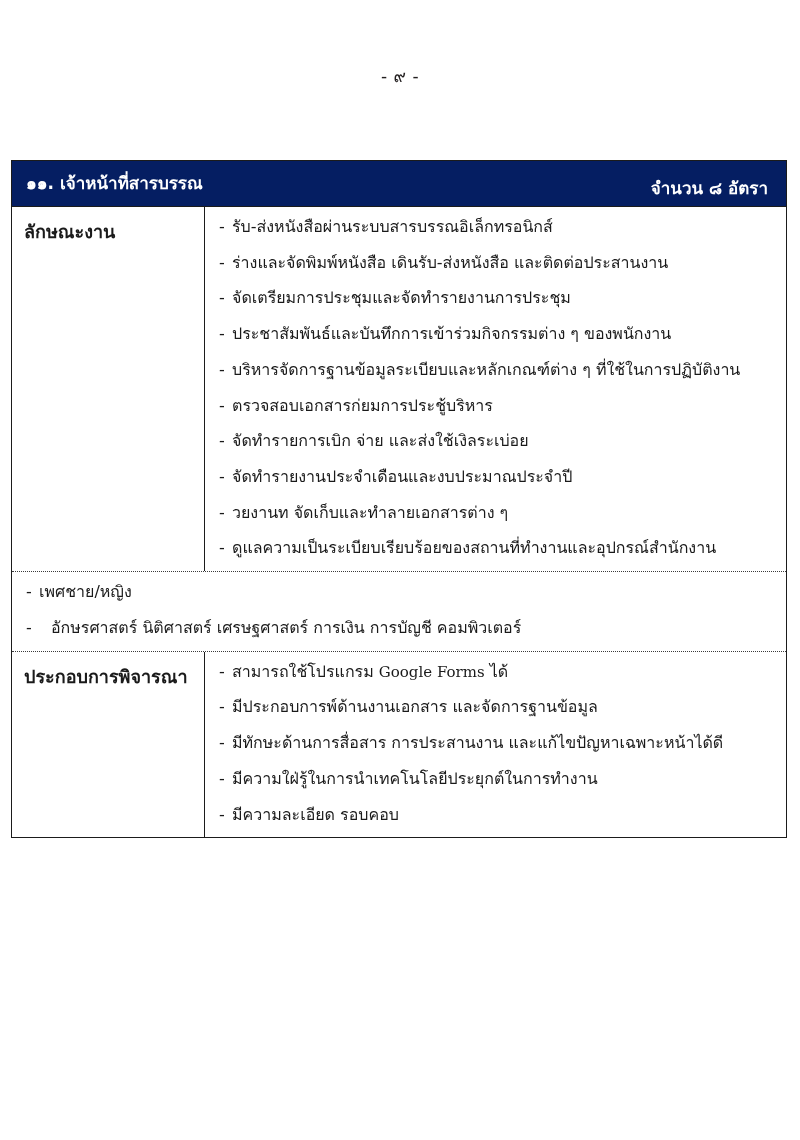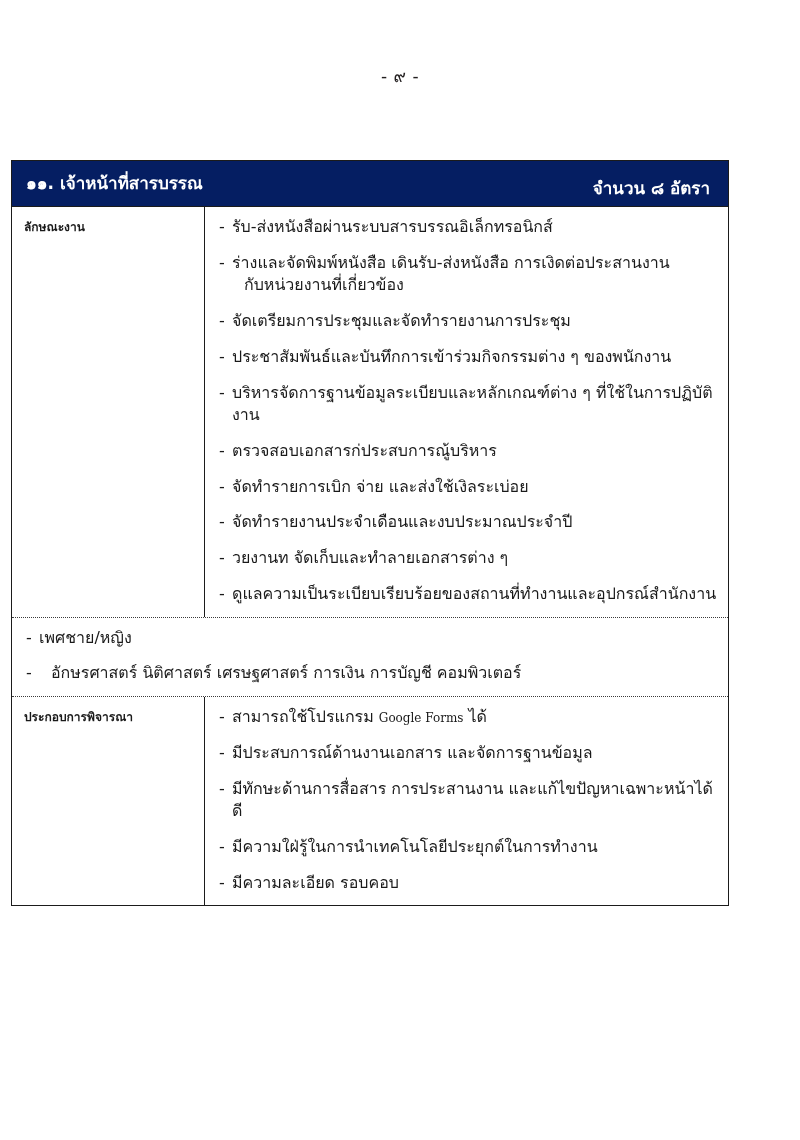--- a/index.html
+++ b/index.html
@@ -34,21 +34,21 @@
     font-size: 17px;
     color: #231f20;
     letter-spacing: 0.5px;
   }
 
   
   .job-table {
     position: absolute;
     top: 160px;
     left: 11px;
-    width: 718px;
+    width: 776px;
     border: 1.6px solid #1b1b1b;
     border-collapse: collapse;
     box-sizing: border-box;
     background: #fff;
   }
 
   
   .table-header {
     background: #051E62;
     color: #ffffff;
@@ -84,21 +84,21 @@
   .row:last-child {
     border-bottom: none;
   }
 
   .cell-label {
     width: 193px;
     min-width: 193px;
     box-sizing: border-box;
     padding: 11px 10px 10px 12px;
     border-right: 1.5px solid #1b1b1b;
-    font-size: 12px;
+    font-size: 18px;
     font-weight: bold;
     color: #1a1a1a;
     line-height: 1.55;
   }
   .cell-label .label-line {
     display: block;
   }
 
   .cell-content {
     flex: 1;
@@ -127,21 +127,21 @@
   .bullet .text .cont {
     display: block;
     padding-left: 12px;
   }
   .bullet .text .cont.noindent {
     padding-left: 0;
   }
 
   .latin {
     font-family: "DejaVu Serif", "Liberation Serif", serif;
-    font-size: 12px;
+    font-size: 15px;
     text-align: center;
   }
 </style>
 </head>
 <body>
 
 <div class="page">
 
   <div class="page-number">- ๙ -</div>
 
@@ -160,22 +160,21 @@
           <div class="cell-content">
             <div class="bullet">
               <span class="dash">-</span>
               <span class="text">
                 <span class="cont noindent">รับ-ส่งหนังสือผ่านระบบสารบรรณอิเล็กทรอนิกส์</span>
               </span>
             </div>
             <div class="bullet">
               <span class="dash">-</span>
               <span class="text">
-                <span class="cont noindent">ร่างและจัดพิมพ์หนังสือ เดินรับ-ส่งหนังสือ การเงิดต่อประสานงาน</span>
-                <span class="cont">กับหน่วยงานที่เกี่ยวข้อง</span>
+                <span class="cont noindent">ร่างและจัดพิมพ์หนังสือ เดินรับ-ส่งหนังสือ และติดต่อประสานงาน</span>
               </span>
             </div>
             <div class="bullet">
               <span class="dash">-</span>
               <span class="text">
                 <span class="cont noindent">จัดเตรียมการประชุมและจัดทำรายงานการประชุม</span>
               </span>
             </div>
             <div class="bullet">
               <span class="dash">-</span>
@@ -185,21 +184,21 @@
             </div>
             <div class="bullet">
               <span class="dash">-</span>
               <span class="text">
                 <span class="cont noindent">บริหารจัดการฐานข้อมูลระเบียบและหลักเกณฑ์ต่าง ๆ ที่ใช้ในการปฏิบัติงาน</span>
               </span>
             </div>
             <div class="bullet">
               <span class="dash">-</span>
               <span class="text">
-                <span class="cont noindent">ตรวจสอบเอกสารก่ประสบการณู้บริหาร</span>
+                <span class="cont noindent">ตรวจสอบเอกสารก่ยมการประชู้บริหาร</span>
               </span>
             </div>
             <div class="bullet">
               <span class="dash">-</span>
               <span class="text">
                 <span class="cont noindent">จัดทำรายการเบิก จ่าย และส่งใช้เงิลระเบ่อย</span>
               </span>
             </div>
             <div class="bullet">
               <span class="dash">-</span>
@@ -244,21 +243,21 @@
           <div class="cell-content">
             <div class="bullet">
               <span class="dash">-</span>
               <span class="text">
                 <span class="cont noindent">สามารถใช้โปรแกรม <span class="latin">Google Forms</span> ได้</span>
               </span>
             </div>
             <div class="bullet">
               <span class="dash">-</span>
               <span class="text">
-                <span class="cont noindent">มีประสบการณ์ด้านงานเอกสาร และจัดการฐานข้อมูล</span>
+                <span class="cont noindent">มีประกอบการพ์ด้านงานเอกสาร และจัดการฐานข้อมูล</span>
               </span>
             </div>
             <div class="bullet">
               <span class="dash">-</span>
               <span class="text">
                 <span class="cont noindent">มีทักษะด้านการสื่อสาร การประสานงาน และแก้ไขปัญหาเฉพาะหน้าได้ดี</span>
               </span>
             </div>
             <div class="bullet">
               <span class="dash">-</span>

